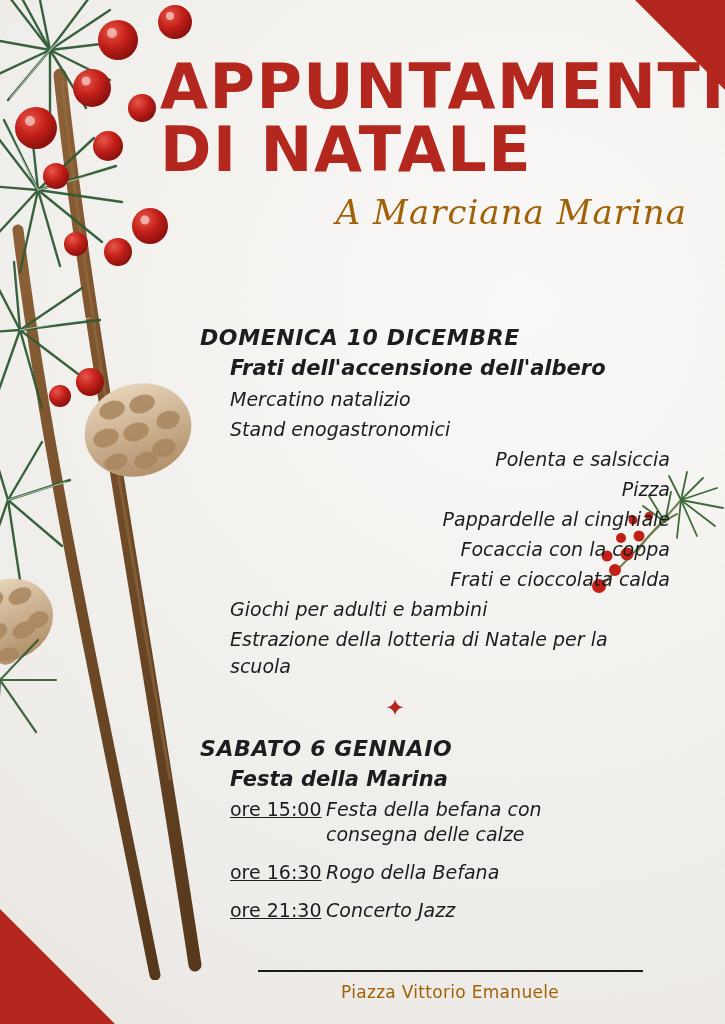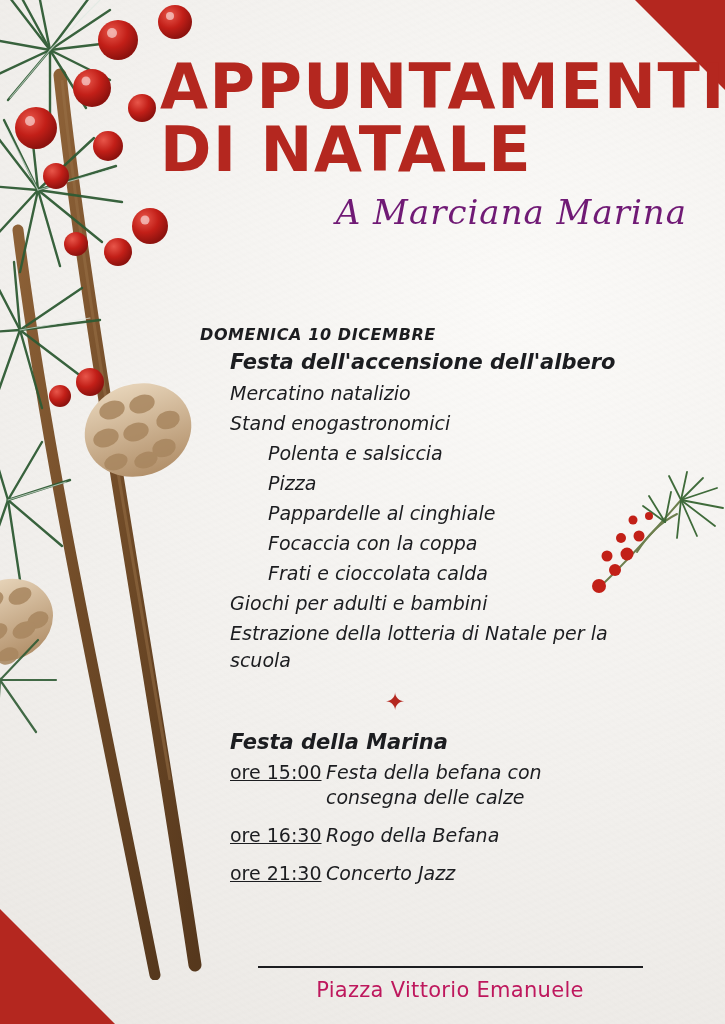--- a/index.html
+++ b/index.html
@@ -69,58 +69,59 @@
   }
   .title-line-2 {
     font-size: 62px;
     margin-top: 6px;
     letter-spacing: 1.5px;
   }
   .subtitle {
     font-family: "DejaVu Serif", serif;
     font-style: italic;
     font-size: 34px;
-    color: #701a75;
+    color: #a16207;
     text-align: right;
     margin-top: 14px;
     padding-right: 18px;
     letter-spacing: 1px;
   }
   
   .program {
     position: absolute;
     left: 200px;
     top: 325px;
     width: 470px;
     color: #1c1d20;
   }
   .day-heading {
     font-family: "DejaVu Sans", sans-serif;
     font-weight: 700;
     font-style: italic;
-    font-size: 16px;
+    font-size: 22px;
     letter-spacing: .6px;
     margin: 0 0 6px 0;
   }
   .event-title {
     font-family: "DejaVu Sans", sans-serif;
     font-weight: 700;
     font-style: italic;
     font-size: 21px;
     margin: 0 0 6px 30px;
   }
   .item {
     font-family: "DejaVu Sans", sans-serif;
     font-style: italic;
     font-size: 19px;
     margin: 0 0 3px 30px;
     line-height: 1.42;
   }
   .item.sub {
     margin-left: 68px;
+    text-align: right;
   }
   .item.wrap {
     width: 390px;
   }
   .divider-star {
     text-align: center;
     color: #b4271f;
     font-size: 24px;
     margin: 14px 0 14px 0;
     width: 390px;
@@ -150,22 +151,22 @@
     text-align: center;
   }
   .footer-rule {
     height: 2px;
     background: #1c1d20;
     width: 385px;
     margin: 0 auto 10px auto;
   }
   .footer-text {
     font-family: "DejaVu Sans", sans-serif;
-    font-size: 21px;
-    color: #be185d;
+    font-size: 17px;
+    color: #a16207;
     letter-spacing: .3px;
   }
   
   .branch-art { position: absolute; left: -10px; top: -20px; width: 300px; height: 1000px; }
   .sprig-art { position: absolute; right: 18px; top: 470px; width: 150px; height: 130px; }
 </style>
 </head>
 <body>
 
 <div class="poster">
@@ -342,35 +343,36 @@
   <div class="title-block">
     <div class="title-line title-line-1">APPUNTAMENTI</div>
     <div class="title-line title-line-2">DI NATALE</div>
     <div class="subtitle">A Marciana Marina</div>
   </div>
 
   <div class="program">
 
     <div>
       <div class="day-heading">DOMENICA 10 DICEMBRE</div>
-      <div class="event-title">Festa dell'accensione dell'albero</div>
+      <div class="event-title">Frati dell'accensione dell'albero</div>
       <div class="item">Mercatino natalizio</div>
       <div class="item">Stand enogastronomici</div>
       <div class="item sub">Polenta e salsiccia</div>
       <div class="item sub">Pizza</div>
       <div class="item sub">Pappardelle al cinghiale</div>
       <div class="item sub">Focaccia con la coppa</div>
       <div class="item sub">Frati e cioccolata calda</div>
       <div class="item">Giochi per adulti e bambini</div>
       <div class="item wrap">Estrazione della lotteria di Natale per la scuola</div>
     </div>
 
     <div class="divider-star">✦</div>
 
     <div>
+      <div class="day-heading">SABATO 6 GENNAIO</div>
       <div class="event-title">Festa della Marina</div>
 
       <div class="schedule-row">
         <div class="schedule-time">ore 15:00</div>
         <div class="schedule-desc">Festa della befana con consegna delle calze</div>
       </div>
       <div class="schedule-row">
         <div class="schedule-time">ore 16:30</div>
         <div class="schedule-desc">Rogo della Befana</div>
       </div>

